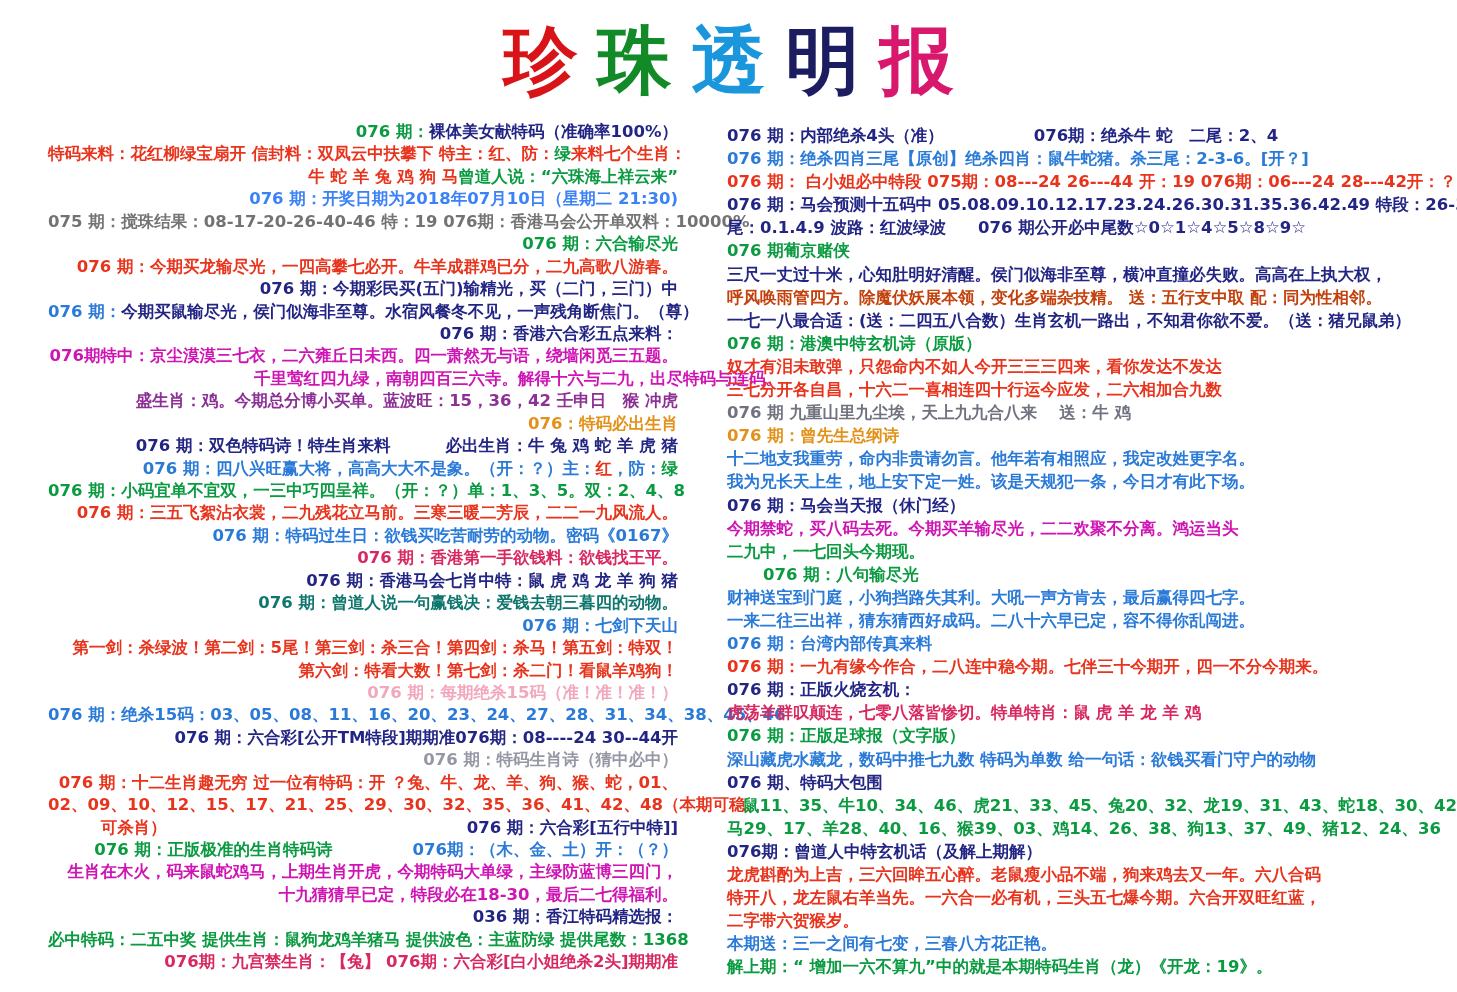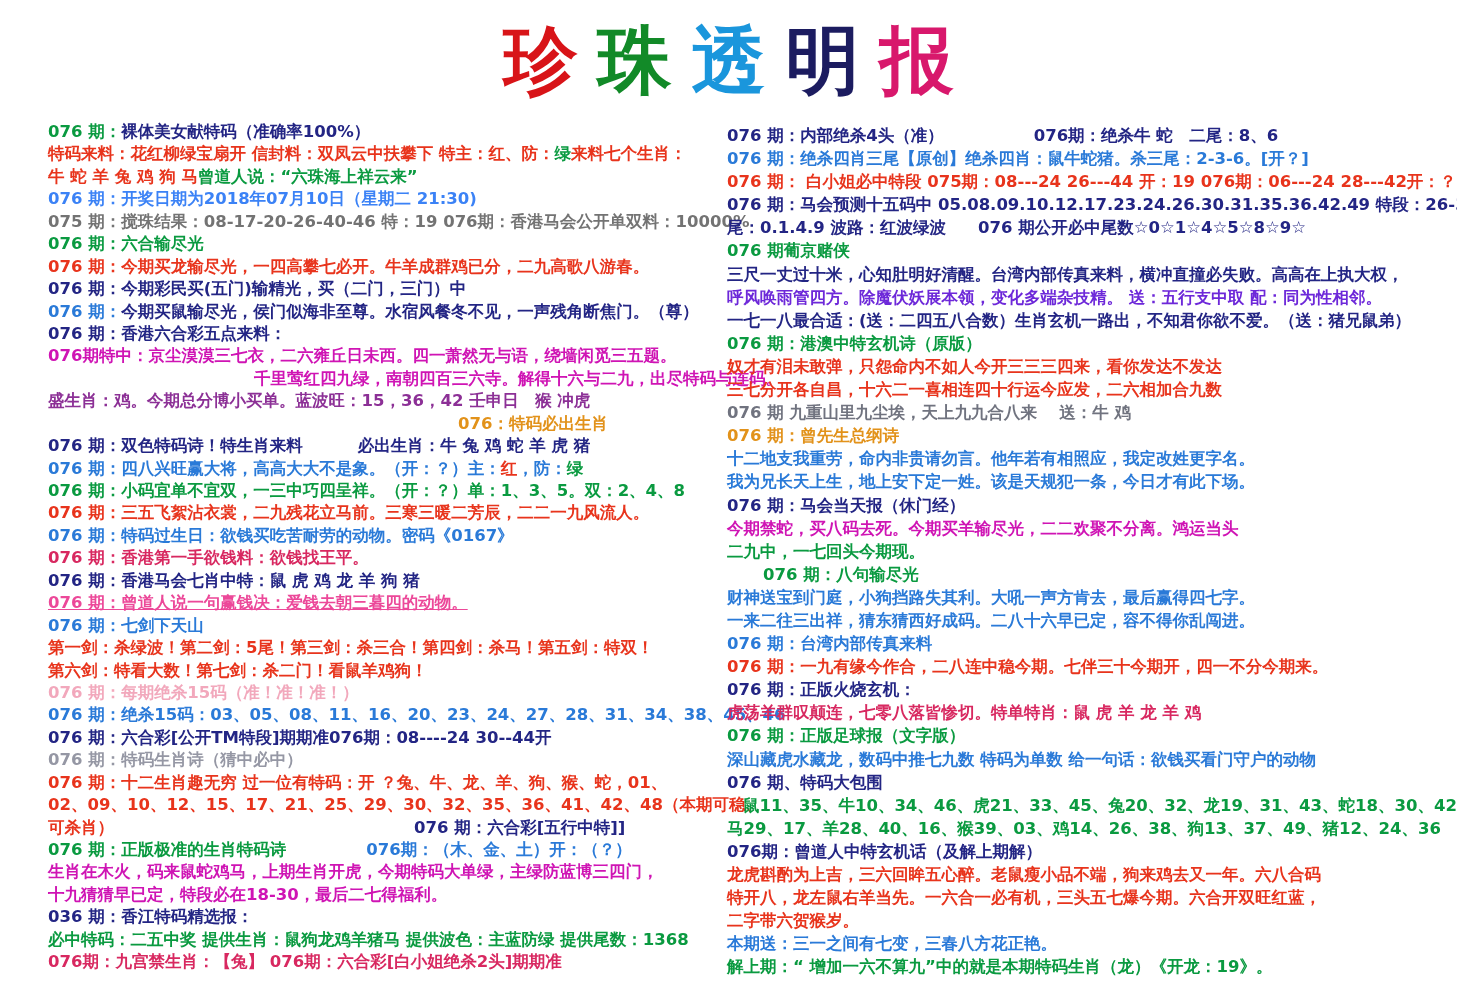--- a/index.html
+++ b/index.html
@@ -13,21 +13,21 @@
     text-align:center;font-weight:bold;font-size:74px;line-height:84px;
     letter-spacing:0;user-select:none;
   }
   .page-title span{display:inline-block;margin:0 10px;}
   .col{
     position:absolute;font-weight:bold;font-size:16.5px;
     white-space:nowrap;
   }
   .col-left{left:48px;top:121px;width:630px;}
   .col-right{left:727px;top:124px;width:724px;}
-  .col-left .line{height:22.45px;line-height:22.45px;}
+  .col-left .line{height:22.45px;line-height:22.45px;text-align:right;}
   .col-right .line{height:23.1px;line-height:23.1px;}
   .line span{display:inline-block;}
 </style>
 </head>
 <body>
 
 <div class="page-title" id="page-title"><span style="color: rgb(216, 20, 24);">珍</span><span style="color: rgb(18, 138, 40);">珠</span><span style="color: rgb(26, 150, 220);">透</span><span style="color: rgb(28, 28, 96);">明</span><span style="color: rgb(216, 24, 108);">报</span></div>
 <div class="col col-left" id="col-left">
     <div class="line"><span style="color: rgb(10, 154, 64);">076 期：</span><span style="color: rgb(35, 37, 132);">裸体美女献特码（准确率100%）</span></div>
     <div class="line"><span style="color: rgb(232, 52, 28);">特码来料：花红柳绿宝扇开 信封料：双凤云中扶攀下 特主：红、防：</span><span style="color: rgb(10, 154, 64);">绿</span><span style="color: rgb(232, 52, 28);"> 来料七个生肖：</span></div>
@@ -43,47 +43,47 @@
     <div class="line" style="padding-left: 198px;"><span style="color: rgb(207, 20, 180); margin-left: 8px;">千里莺红四九绿，南朝四百三六寺。解得十六与二九，出尽特码与连码。</span></div>
     <div class="line"><span style="color: rgb(140, 48, 150);">盛生肖：鸡。今期总分博小买单。蓝波旺：15，36，42 壬申日　猴 冲虎</span></div>
     <div class="line" style="padding-left: 410px;"><span style="color: rgb(226, 146, 26);">076：特码必出生肖</span></div>
     <div class="line"><span style="color: rgb(35, 37, 132);">076 期：双色特码诗！特生肖来料</span><span style="color: rgb(35, 37, 132); margin-left: 55px;">必出生肖：牛 兔 鸡 蛇 羊 虎 猪</span></div>
     <div class="line"><span style="color: rgb(42, 122, 216);">076 期：四八兴旺赢大将，高高大大不是象。（开：？）主：</span><span style="color: rgb(232, 52, 28);">红</span><span style="color: rgb(42, 122, 216);">，防：</span><span style="color: rgb(10, 154, 64);">绿</span></div>
     <div class="line"><span style="color: rgb(10, 154, 64);">076 期：小码宜单不宜双，一三中巧四呈祥。（开：？）单：1、3、5。双：2、4、8</span></div>
     <div class="line"><span style="color: rgb(232, 52, 28);">076 期：三五飞絮沾衣裳，二九残花立马前。三寒三暖二芳辰，二二一九风流人。</span></div>
     <div class="line"><span style="color: rgb(42, 122, 216);">076 期：特码过生日：欲钱买吃苦耐劳的动物。密码《0167》</span></div>
     <div class="line"><span style="color: rgb(216, 40, 96);">076 期：香港第一手欲钱料：欲钱找王平。</span></div>
     <div class="line"><span style="color: rgb(35, 37, 132);">076 期：香港马会七肖中特：鼠 虎 鸡 龙 羊 狗 猪</span></div>
-    <div class="line"><span style="color: #ec4899; text-decoration: underline;">076 期：曾道人说一句赢钱决：爱钱去朝三暮四的动物。</span></div>
+    <div class="line"><span style="color: #0f766e;">076 期：曾道人说一句赢钱决：爱钱去朝三暮四的动物。</span></div>
     <div class="line"><span style="color: rgb(42, 122, 216);">076 期：七剑下天山</span></div>
     <div class="line"><span style="color: rgb(232, 52, 28);">第一剑：杀绿波！第二剑：5尾！第三剑：杀三合！第四剑：杀马！第五剑：特双！</span></div>
     <div class="line"><span style="color: rgb(232, 52, 28);">第六剑：特看大数！第七剑：杀二门！看鼠羊鸡狗！</span></div>
     <div class="line"><span style="color: rgb(242, 168, 188);">076 期：每期绝杀15码（准！准！准！）</span></div>
     <div class="line"><span style="color: rgb(42, 122, 216);">076 期：绝杀15码：03、05、08、11、16、20、23、24、27、28、31、34、38、45、46</span></div>
     <div class="line"><span style="color: rgb(35, 37, 132);">076 期：六合彩[公开TM特段]期期准076期：08----24 30--44开</span></div>
     <div class="line"><span style="color: rgb(149, 151, 164);">076 期：特码生肖诗（猜中必中）</span></div>
     <div class="line"><span style="color: rgb(232, 52, 28);">076 期：十二生肖趣无穷 过一位有特码：开 ？兔、牛、龙、羊、狗、猴、蛇，01、</span></div>
     <div class="line"><span style="color: rgb(232, 52, 28);">02、09、10、12、15、17、21、25、29、30、32、35、36、41、42、48（本期可稳、</span></div>
     <div class="line"><span style="color: rgb(232, 52, 28);">可杀肖）</span><span style="color: rgb(35, 37, 132); margin-left: 300px;">076 期：六合彩[五行中特]]</span></div>
     <div class="line"><span style="color: rgb(10, 154, 64);">076 期：正版极准的生肖特码诗</span><span style="color: rgb(42, 122, 216); margin-left: 80px;">076期：（木、金、土）开：（？）</span></div>
     <div class="line"><span style="color: rgb(207, 20, 180);">生肖在木火，码来鼠蛇鸡马，上期生肖开虎，今期特码大单绿，主绿防蓝博三四门，</span></div>
     <div class="line"><span style="color: rgb(207, 20, 180);">十九猜猜早已定，特段必在18-30，最后二七得福利。</span></div>
     <div class="line"><span style="color: rgb(35, 37, 132);">036 期：香江特码精选报：</span></div>
     <div class="line"><span style="color: rgb(10, 154, 64);">必中特码：二五中奖 提供生肖：鼠狗龙鸡羊猪马 提供波色：主蓝防绿 提供尾数：1368</span></div>
     <div class="line"><span style="color: rgb(216, 40, 96);">076期：九宫禁生肖：【兔】 076期：六合彩[白小姐绝杀2头]期期准</span></div>
   </div>
 <div class="col col-right" id="col-right">
-    <div class="line"><span style="color: rgb(35, 37, 132);">076 期：内部绝杀4头（准）</span><span style="color: rgb(35, 37, 132); margin-left: 90px;">076期：绝杀牛 蛇　二尾：8、6</span></div>
+    <div class="line"><span style="color: rgb(35, 37, 132);">076 期：内部绝杀4头（准）</span><span style="color: rgb(35, 37, 132); margin-left: 90px;">076期：绝杀牛 蛇　二尾：2、4</span></div>
     <div class="line"><span style="color: rgb(42, 122, 216);">076 期：绝杀四肖三尾【原创】绝杀四肖：鼠牛蛇猪。杀三尾：2-3-6。[开？]</span></div>
     <div class="line"><span style="color: rgb(232, 52, 28);">076 期： 白小姐必中特段 075期：08---24 26---44 开：19  076期：06---24 28---42开：？</span></div>
     <div class="line"><span style="color: rgb(35, 37, 132);">076 期：马会预测十五码中 05.08.09.10.12.17.23.24.26.30.31.35.36.42.49 特段：26-38</span></div>
     <div class="line"><span style="color: rgb(35, 37, 132);">尾：0.1.4.9 波路：红波绿波</span><span style="color: rgb(35, 37, 132); margin-left: 32px;">076 期公开必中尾数☆0☆1☆4☆5☆8☆9☆</span></div>
     <div class="line"><span style="color: rgb(10, 154, 64);">076 期葡京赌侠</span></div>
-    <div class="line"><span style="color: rgb(35, 37, 132);">三尺一丈过十米，心知肚明好清醒。台湾内部传真来料，横冲直撞必失败。高高在上执大权，</span></div>
-    <div class="line"><span style="color: #6d28d9; text-align: right;">呼风唤雨管四方。除魔伏妖展本领，变化多端杂技精。 送：五行支中取  配：同为性相邻。</span></div>
+    <div class="line"><span style="color: rgb(35, 37, 132);">三尺一丈过十米，心知肚明好清醒。侯门似海非至尊，横冲直撞必失败。高高在上执大权，</span></div>
+    <div class="line"><span style="color: #c2410c; text-align: right;">呼风唤雨管四方。除魔伏妖展本领，变化多端杂技精。 送：五行支中取  配：同为性相邻。</span></div>
     <div class="line"><span style="color: rgb(35, 37, 132);">一七一八最合适：(送：二四五八合数）生肖玄机一路出，不知君你欲不爱。（送：猪兄鼠弟）</span></div>
     <div class="line"><span style="color: rgb(10, 154, 64);">076 期：港澳中特玄机诗（原版）</span></div>
     <div class="line"><span style="color: rgb(232, 52, 28);">奴才有泪未敢弹，只怨命内不如人今开三三三四来，看你发达不发达</span></div>
     <div class="line"><span style="color: rgb(232, 52, 28);">三七分开各自昌，十六二一喜相连四十行运今应发，二六相加合九数</span></div>
     <div class="line"><span style="color: rgb(112, 115, 127);">076 期 九重山里九尘埃，天上九九合八来　 送：牛 鸡</span></div>
     <div class="line"><span style="color: rgb(226, 146, 26);">076 期：曾先生总纲诗</span></div>
     <div class="line"><span style="color: rgb(42, 122, 216);">十二地支我重劳，命内非贵请勿言。他年若有相照应，我定改姓更字名。</span></div>
     <div class="line"><span style="color: rgb(42, 122, 216);">我为兄长天上生，地上安下定一姓。该是天规犯一条，今日才有此下场。</span></div>
     <div class="line"><span style="color: rgb(35, 37, 132);">076 期：马会当天报（休门经）</span></div>
     <div class="line"><span style="color: rgb(207, 20, 180);">今期禁蛇，买八码去死。今期买羊输尽光，二二欢聚不分离。鸿运当头</span></div>

